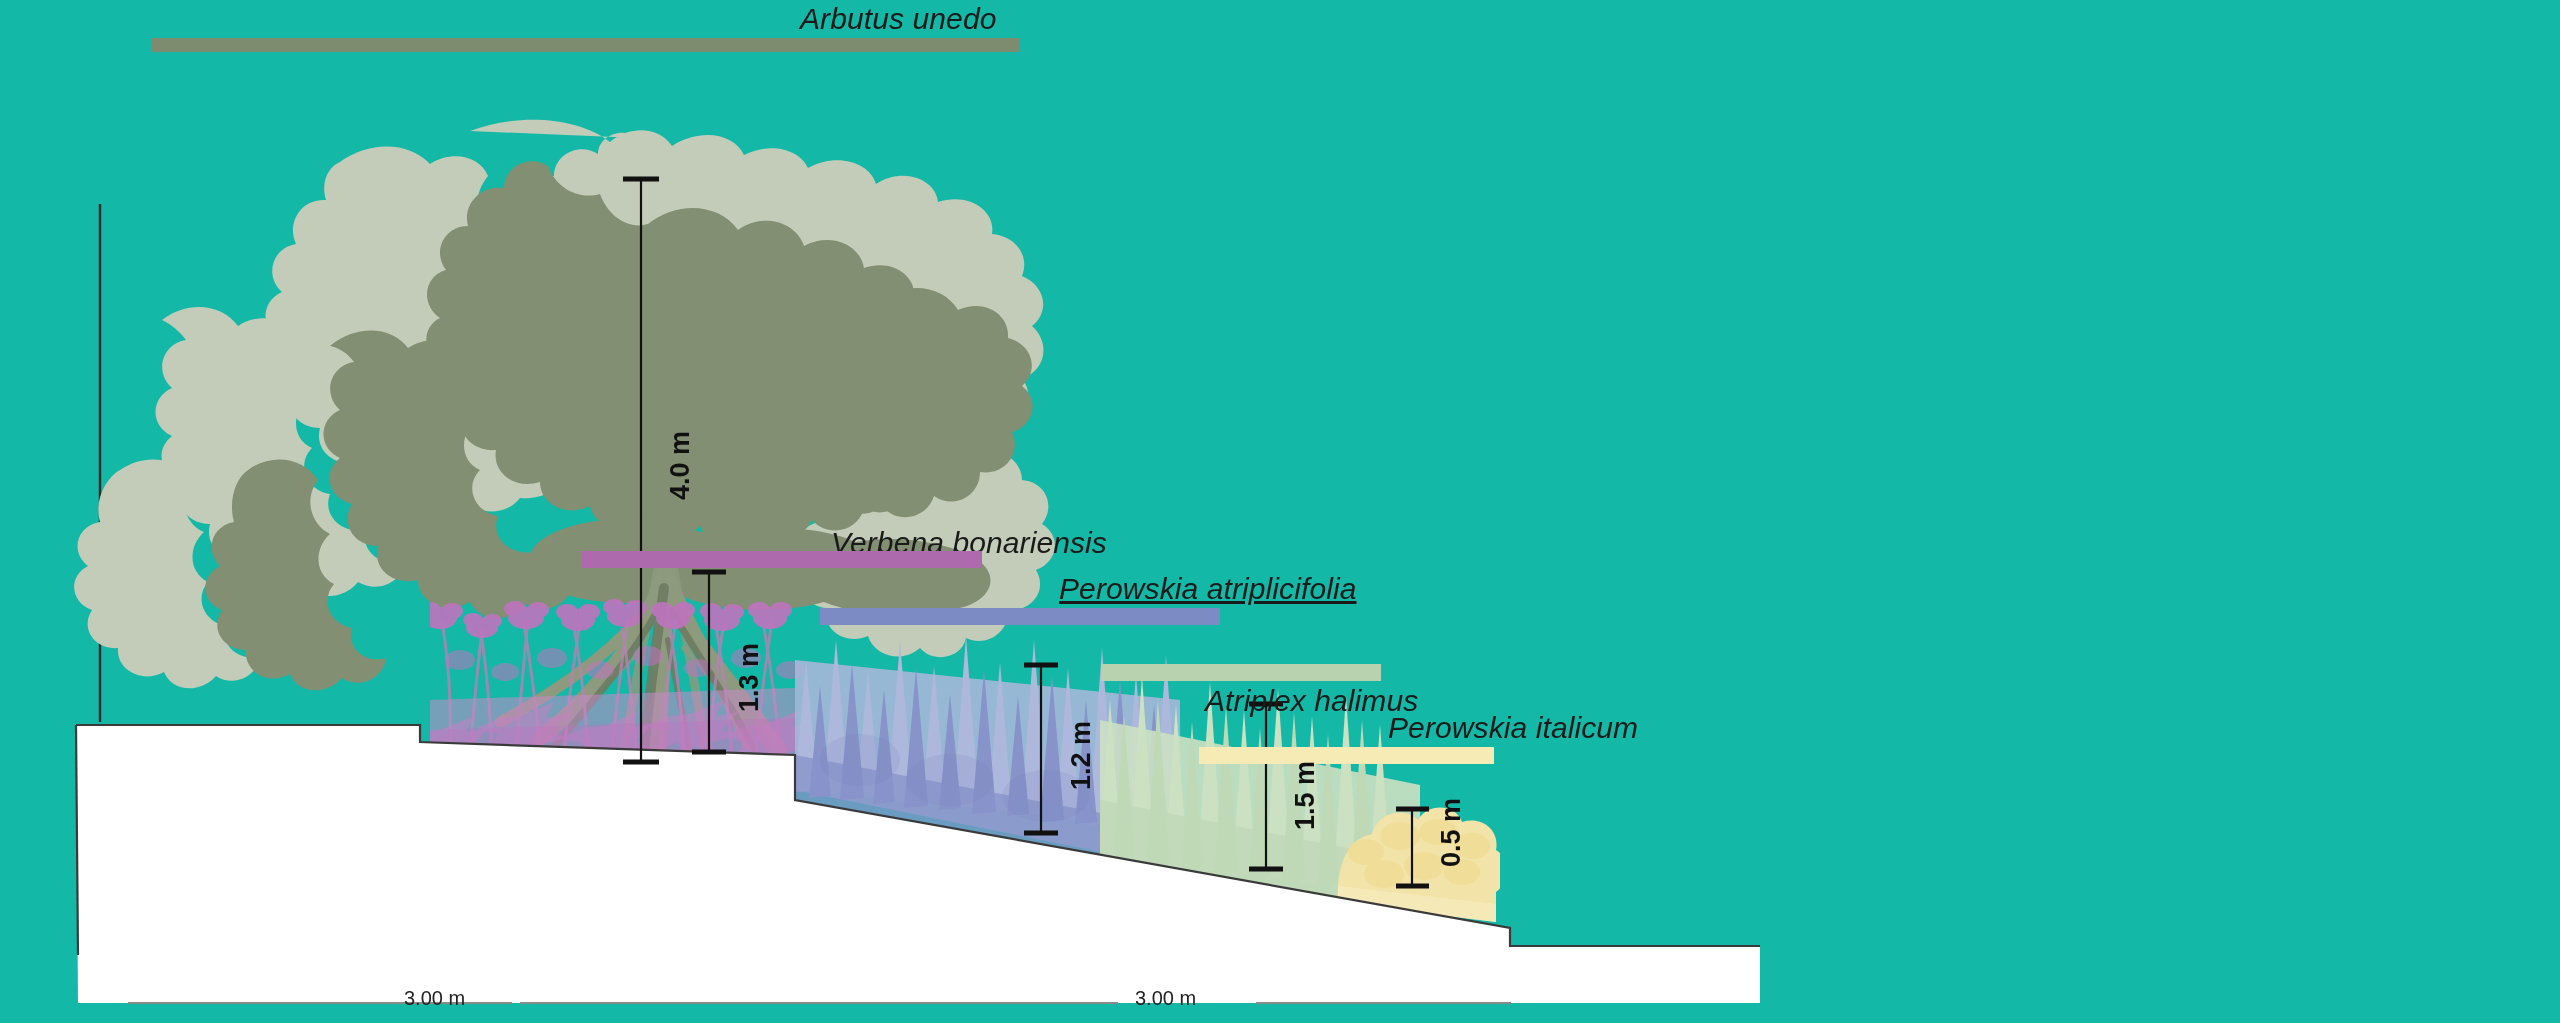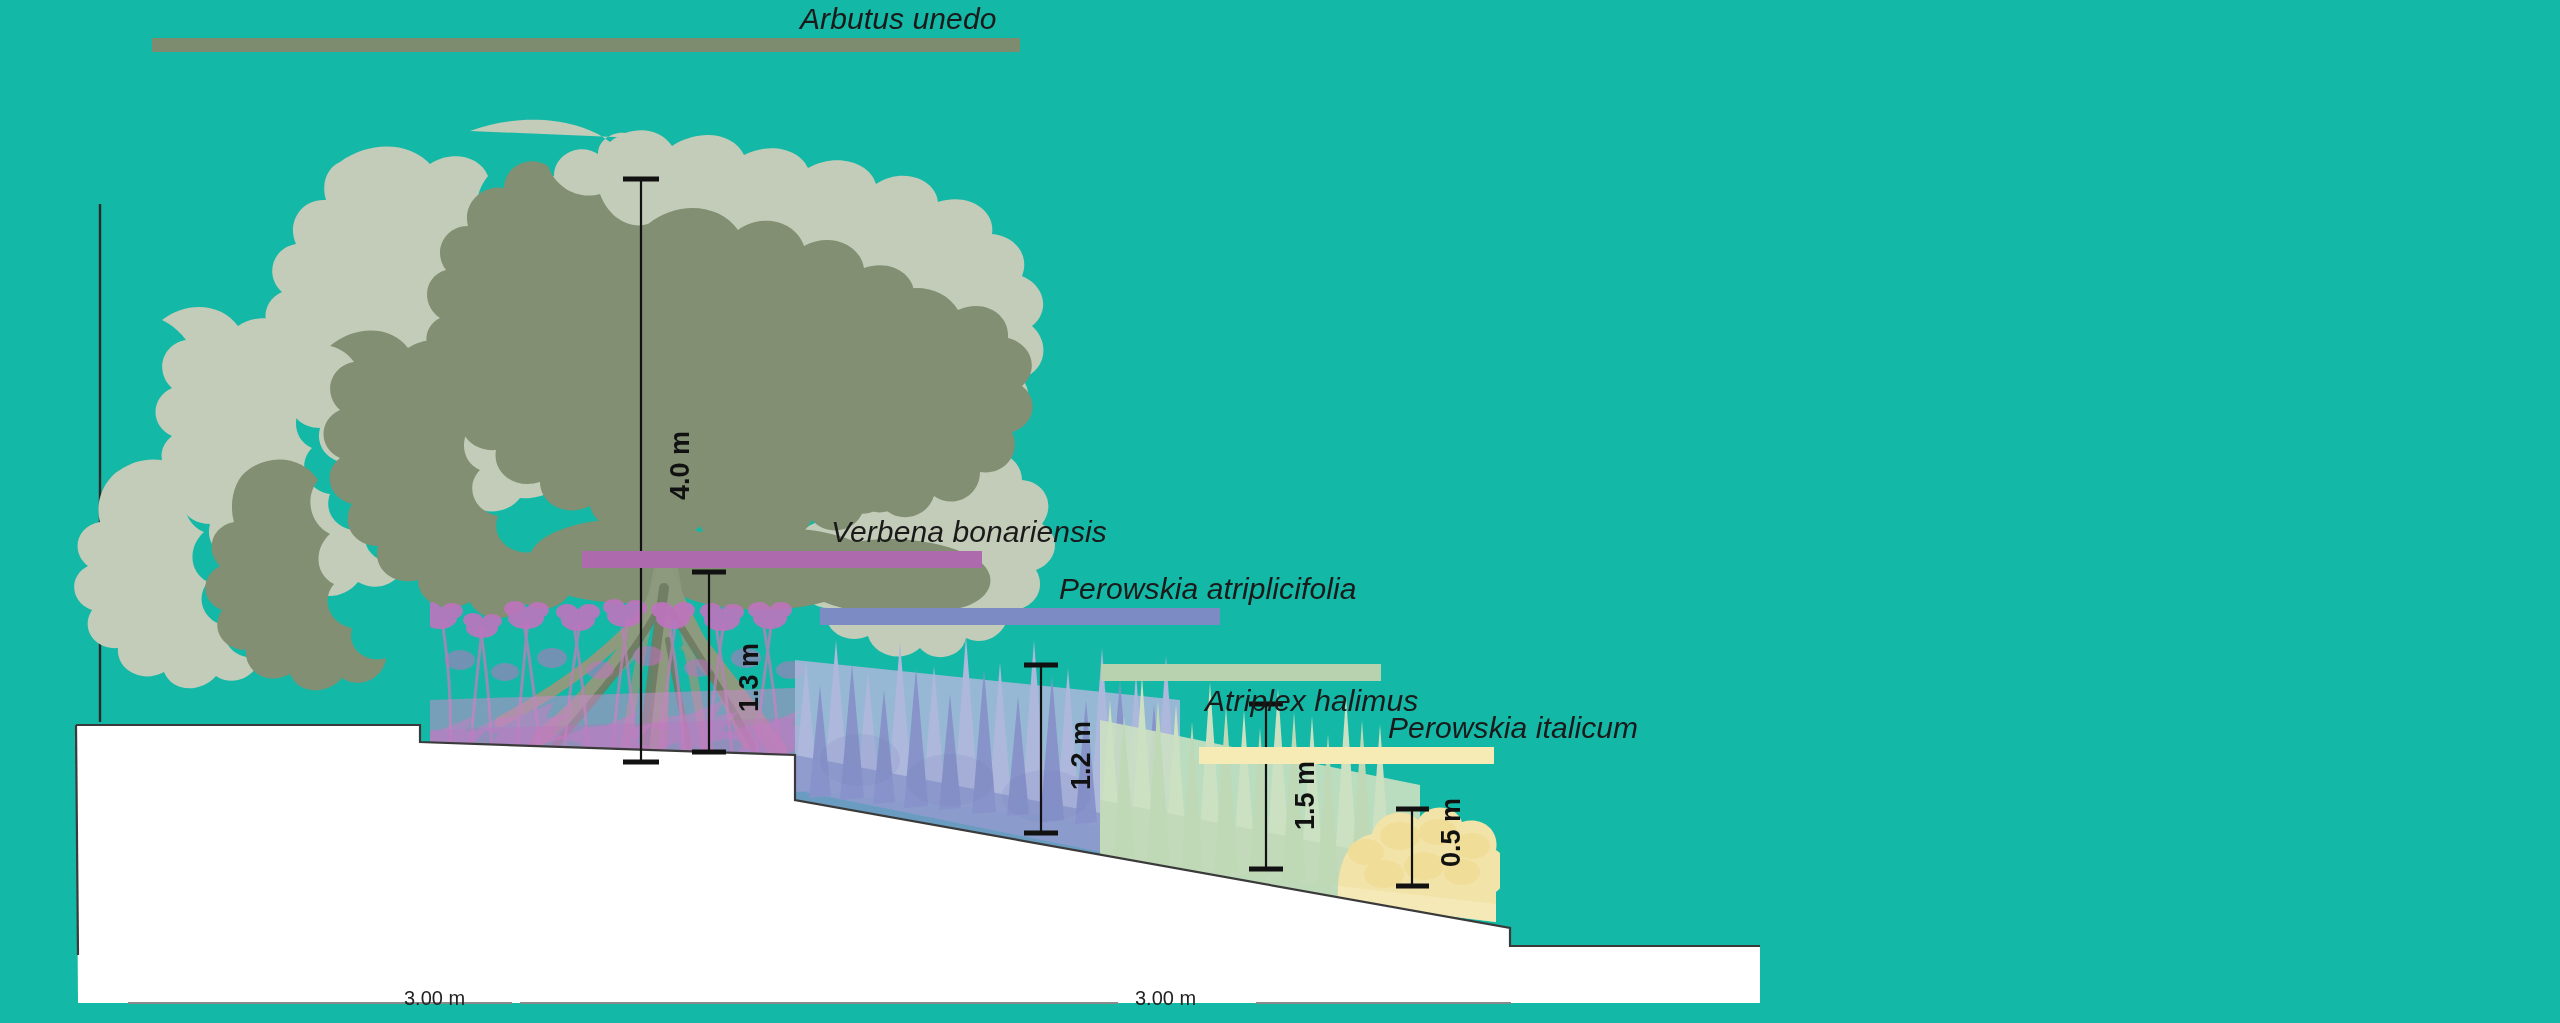--- a/index.html
+++ b/index.html
@@ -513,24 +513,24 @@
       <line x1="520" y1="1003" x2="1118" y2="1003"></line>
       <line x1="1256" y1="1003" x2="1511" y2="1003"></line>
     </g>
   </svg>
 
   <div>
 
     <div class="species-label" style="left:800px; top:2px;">Arbutus unedo</div>
     <div style="position:absolute; left:152px; top:38px; width:868px; height:14px; background:#7d8c6e;"></div>
 
-    <div class="species-label" style="left:831px; top:515px;">Verbena bonariensis</div>
+    <div class="species-label" style="left:831px; top:526px;">Verbena bonariensis</div>
     <div style="position:absolute; left:582px; top:551px; width:400px; height:17px; background:#ad6aad;"></div>
 
-    <div class="species-label" style="left:1059px; top:572px;">Perowskia atriplicifolia</div>
+    <div class="species-label" style="left:1059px; top:572px;text-decoration:underline;">Perowskia atriplicifolia</div>
     <div style="position:absolute; left:820px; top:608px; width:400px; height:17px; background:#7c8bc4;"></div>
 
     <div class="species-label" style="left:1205px; top:656px;margin-top:28px;">Atriplex halimus</div>
     <div style="position:absolute; left:1101px; top:664px; width:280px; height:17px; background:#b8d2b0;"></div>
 
     <div class="species-label" style="left:1388px; top:711px;">Perowskia italicum</div>
     <div style="position:absolute; left:1199px; top:747px; width:295px; height:17px; background:#f6eab5;"></div>
   </div>
 
   <div>

